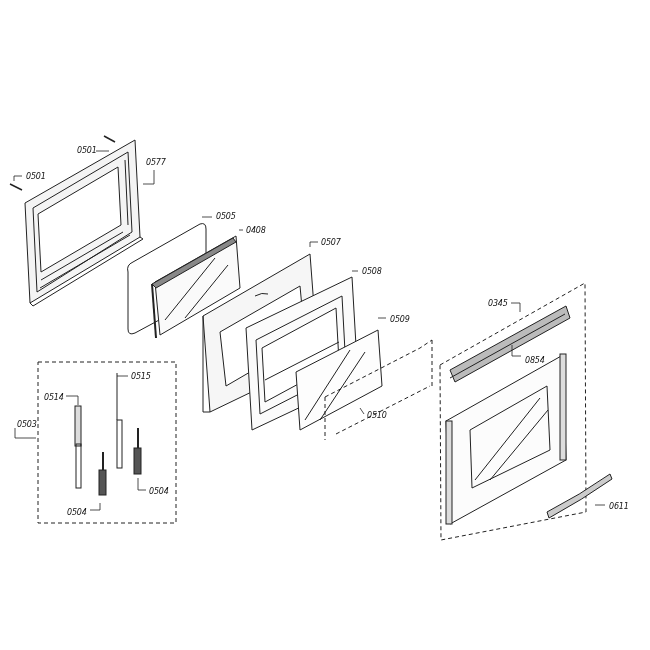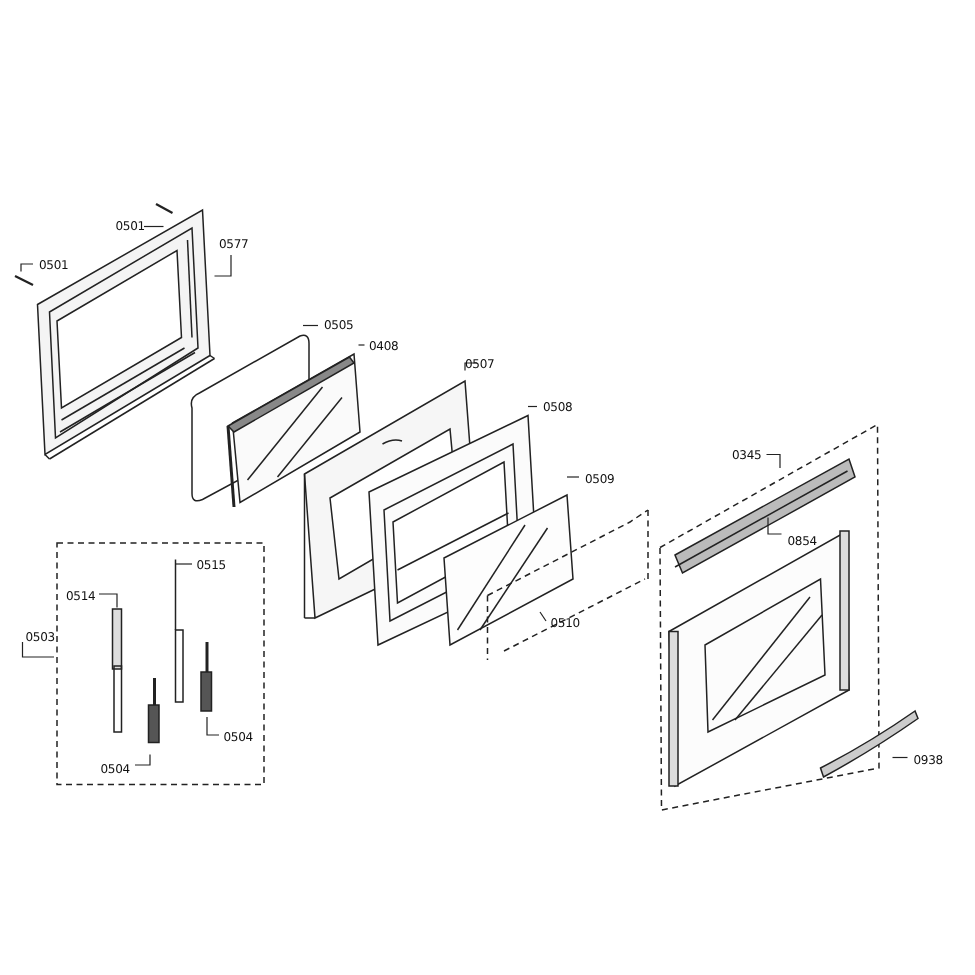--- a/index.html
+++ b/index.html
@@ -1,16 +1,16 @@
 <!DOCTYPE html>
 <html><head>
 <meta charset="utf-8">
 <style>
   html, body { margin: 0; padding: 0; background: #ffffff; }
-  #stage { position: relative; width: 650px; height: 650px; background: #ffffff; overflow: hidden; }
+  #stage { position: relative; width: 650px; height: 650px; background: #ffffff; overflow: hidden; font-style: italic; }
   svg { position: absolute; left: 0; top: 0; }
   .lbl { position: absolute; font-family: "DejaVu Sans", sans-serif; font-size: 8px; color: #111; letter-spacing: -0.2px; line-height: 9px; white-space: nowrap; }
 </style>
 </head>
 <body>
 
 <div id="stage">
 <svg width="650" height="650" viewBox="0 0 650 650" fill="none" stroke="#222" stroke-width="1">
 
   <g>
@@ -126,25 +126,25 @@
     <polyline points="138,478 138,490 146,490"></polyline>
     <polyline points="100,503 100,510 90,510"></polyline>
   </g>
 </svg>
 
 <span class="lbl" style="left:77px;top:146px">0501</span>
 <span class="lbl" style="left:26px;top:172px">0501</span>
 <span class="lbl" style="left:146px;top:158px">0577</span>
 <span class="lbl" style="left:216px;top:212px">0505</span>
 <span class="lbl" style="left:246px;top:226px">0408</span>
-<span class="lbl" style="left:310px;top:238px">0507</span>
+<span class="lbl" style="left:321px;top:238px">0507</span>
 <span class="lbl" style="left:362px;top:267px">0508</span>
 <span class="lbl" style="left:390px;top:315px">0509</span>
 <span class="lbl" style="left:367px;top:411px">0510</span>
 <span class="lbl" style="left:488px;top:299px">0345</span>
 <span class="lbl" style="left:525px;top:356px">0854</span>
-<span class="lbl" style="left:609px;top:502px">0938</span>
+<span class="lbl" style="left:609px;top:502px">0611</span>
 <span class="lbl" style="left:131px;top:372px">0515</span>
 <span class="lbl" style="left:44px;top:393px">0514</span>
 <span class="lbl" style="left:17px;top:420px">0503</span>
 <span class="lbl" style="left:149px;top:487px">0504</span>
 <span class="lbl" style="left:67px;top:508px">0504</span>
 </div>
 
 </body></html>

